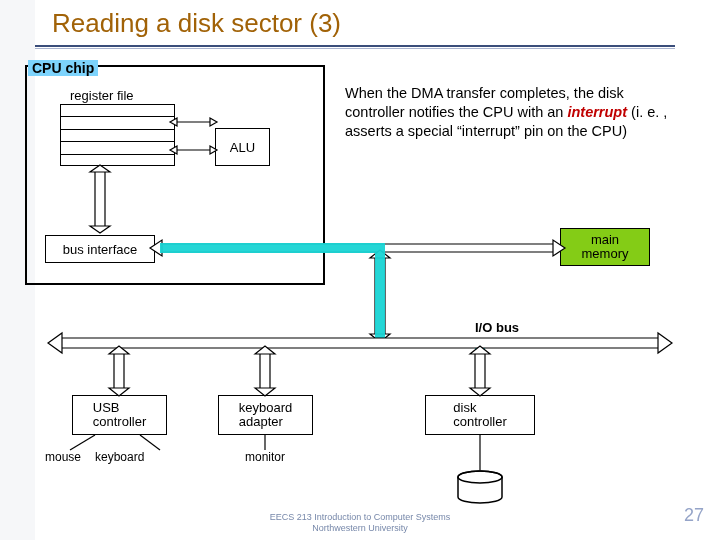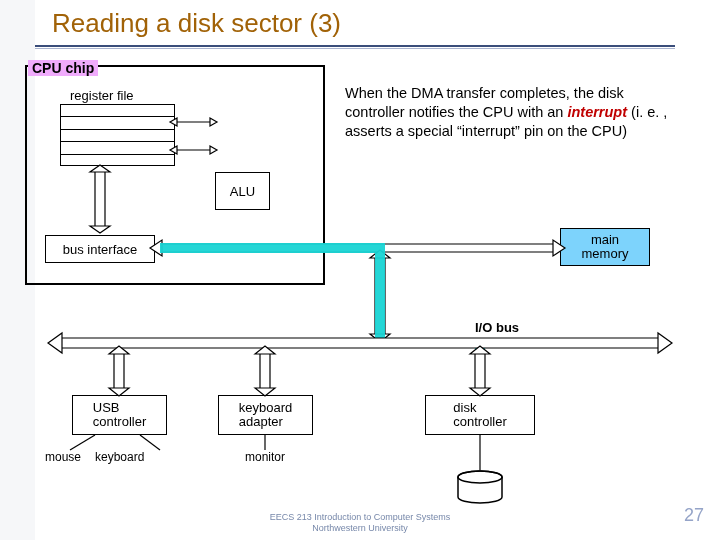--- a/index.html
+++ b/index.html
@@ -37,21 +37,21 @@
   .cpu-chip-box {
     position: absolute;
     left: 25px; top: 65px;
     width: 300px; height: 220px;
     border: 2px solid #000;
   }
   .cpu-label {
     position: absolute;
     left: 28px; top: 60px;
     font-size: 14px;
-    background: #f0abfc;
+    background: #7dd3fc;
     padding: 0 4px;
     font-weight: bold;
   }
   .regfile-label {
     position: absolute;
     left: 70px; top: 88px;
     font-size: 13px;
   }
   .regfile {
     position: absolute;
@@ -67,21 +67,20 @@
   .regfile .reg:last-child { border-bottom: none; }
   .alu-box {
     position: absolute;
     left: 215px; top: 128px;
     width: 55px; height: 38px;
     border: 1.5px solid #000;
     display: flex;
     align-items: center;
     justify-content: center;
     font-size: 13px;
-    margin-top: 44px;
   }
   .bus-if-box {
     position: absolute;
     left: 45px; top: 235px;
     width: 110px; height: 28px;
     border: 1.5px solid #000;
     display: flex;
     align-items: center;
     justify-content: center;
     font-size: 13px;
@@ -98,21 +97,21 @@
     position: absolute;
     left: 560px; top: 228px;
     width: 90px; height: 38px;
     border: 1.5px solid #000;
     display: flex;
     align-items: center;
     justify-content: center;
     font-size: 13px;
     text-align: center;
     line-height: 1.1;
-    background: #7dd3fc;
+    background: #84cc16;
   }
   svg.diagram {
     position: absolute;
     left: 0; top: 0;
     width: 720px; height: 540px;
     pointer-events: none;
   }
   .iobus-label {
     position: absolute;
     left: 475px; top: 320px;

